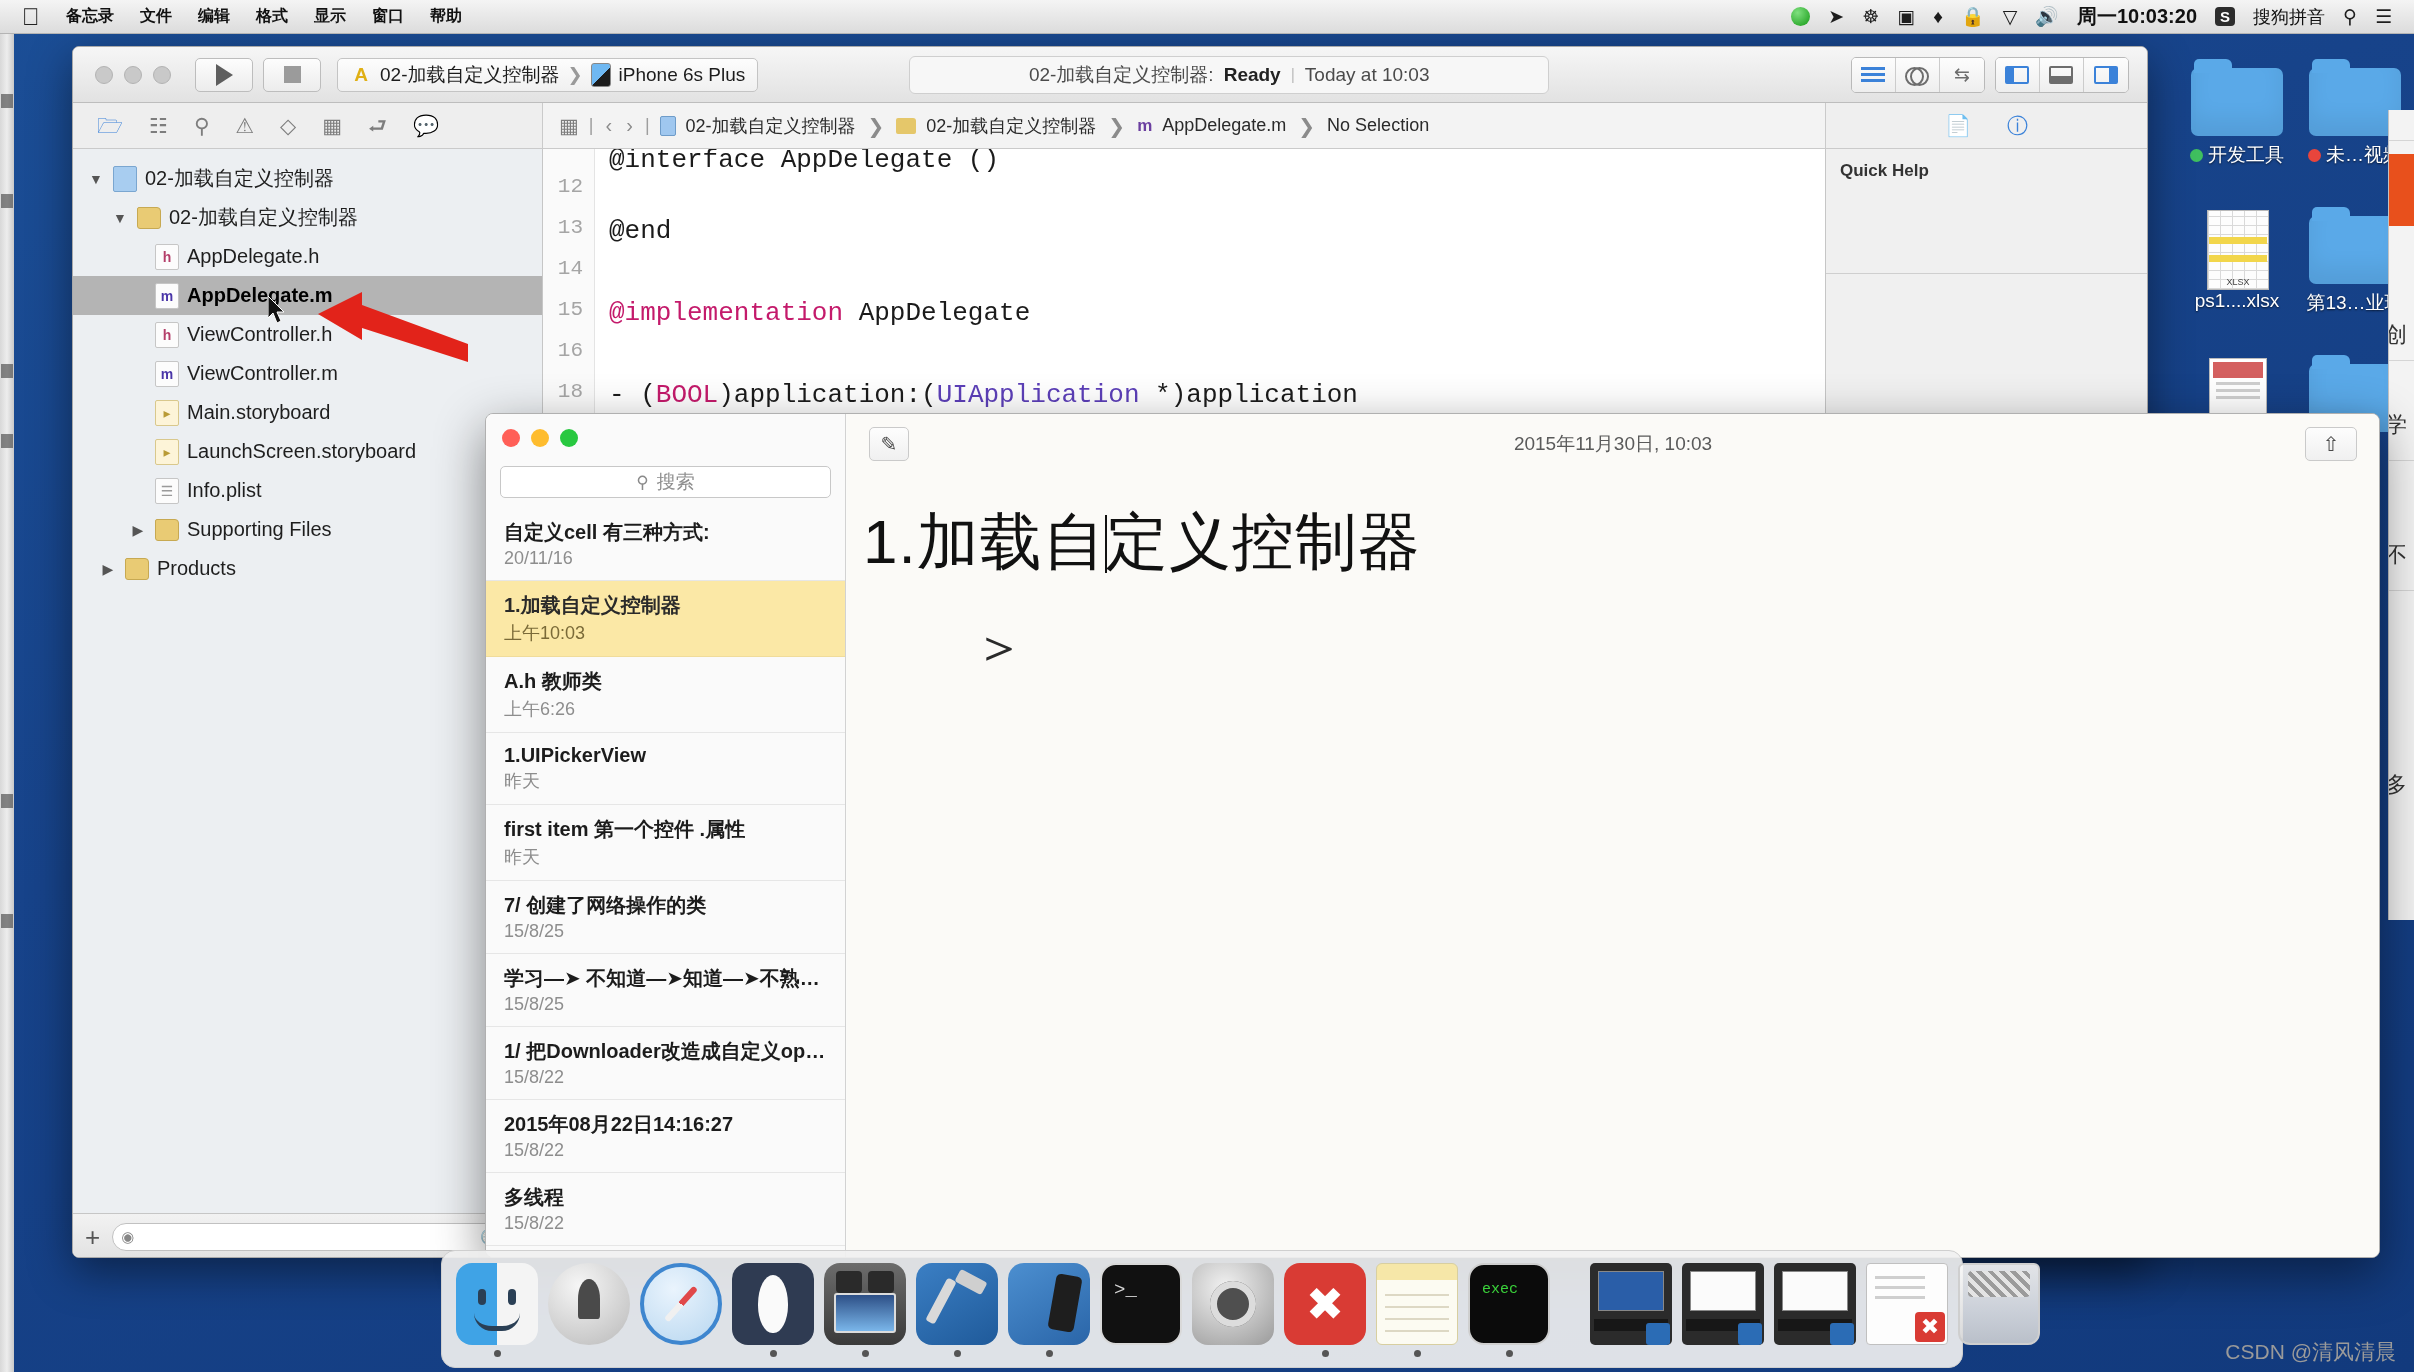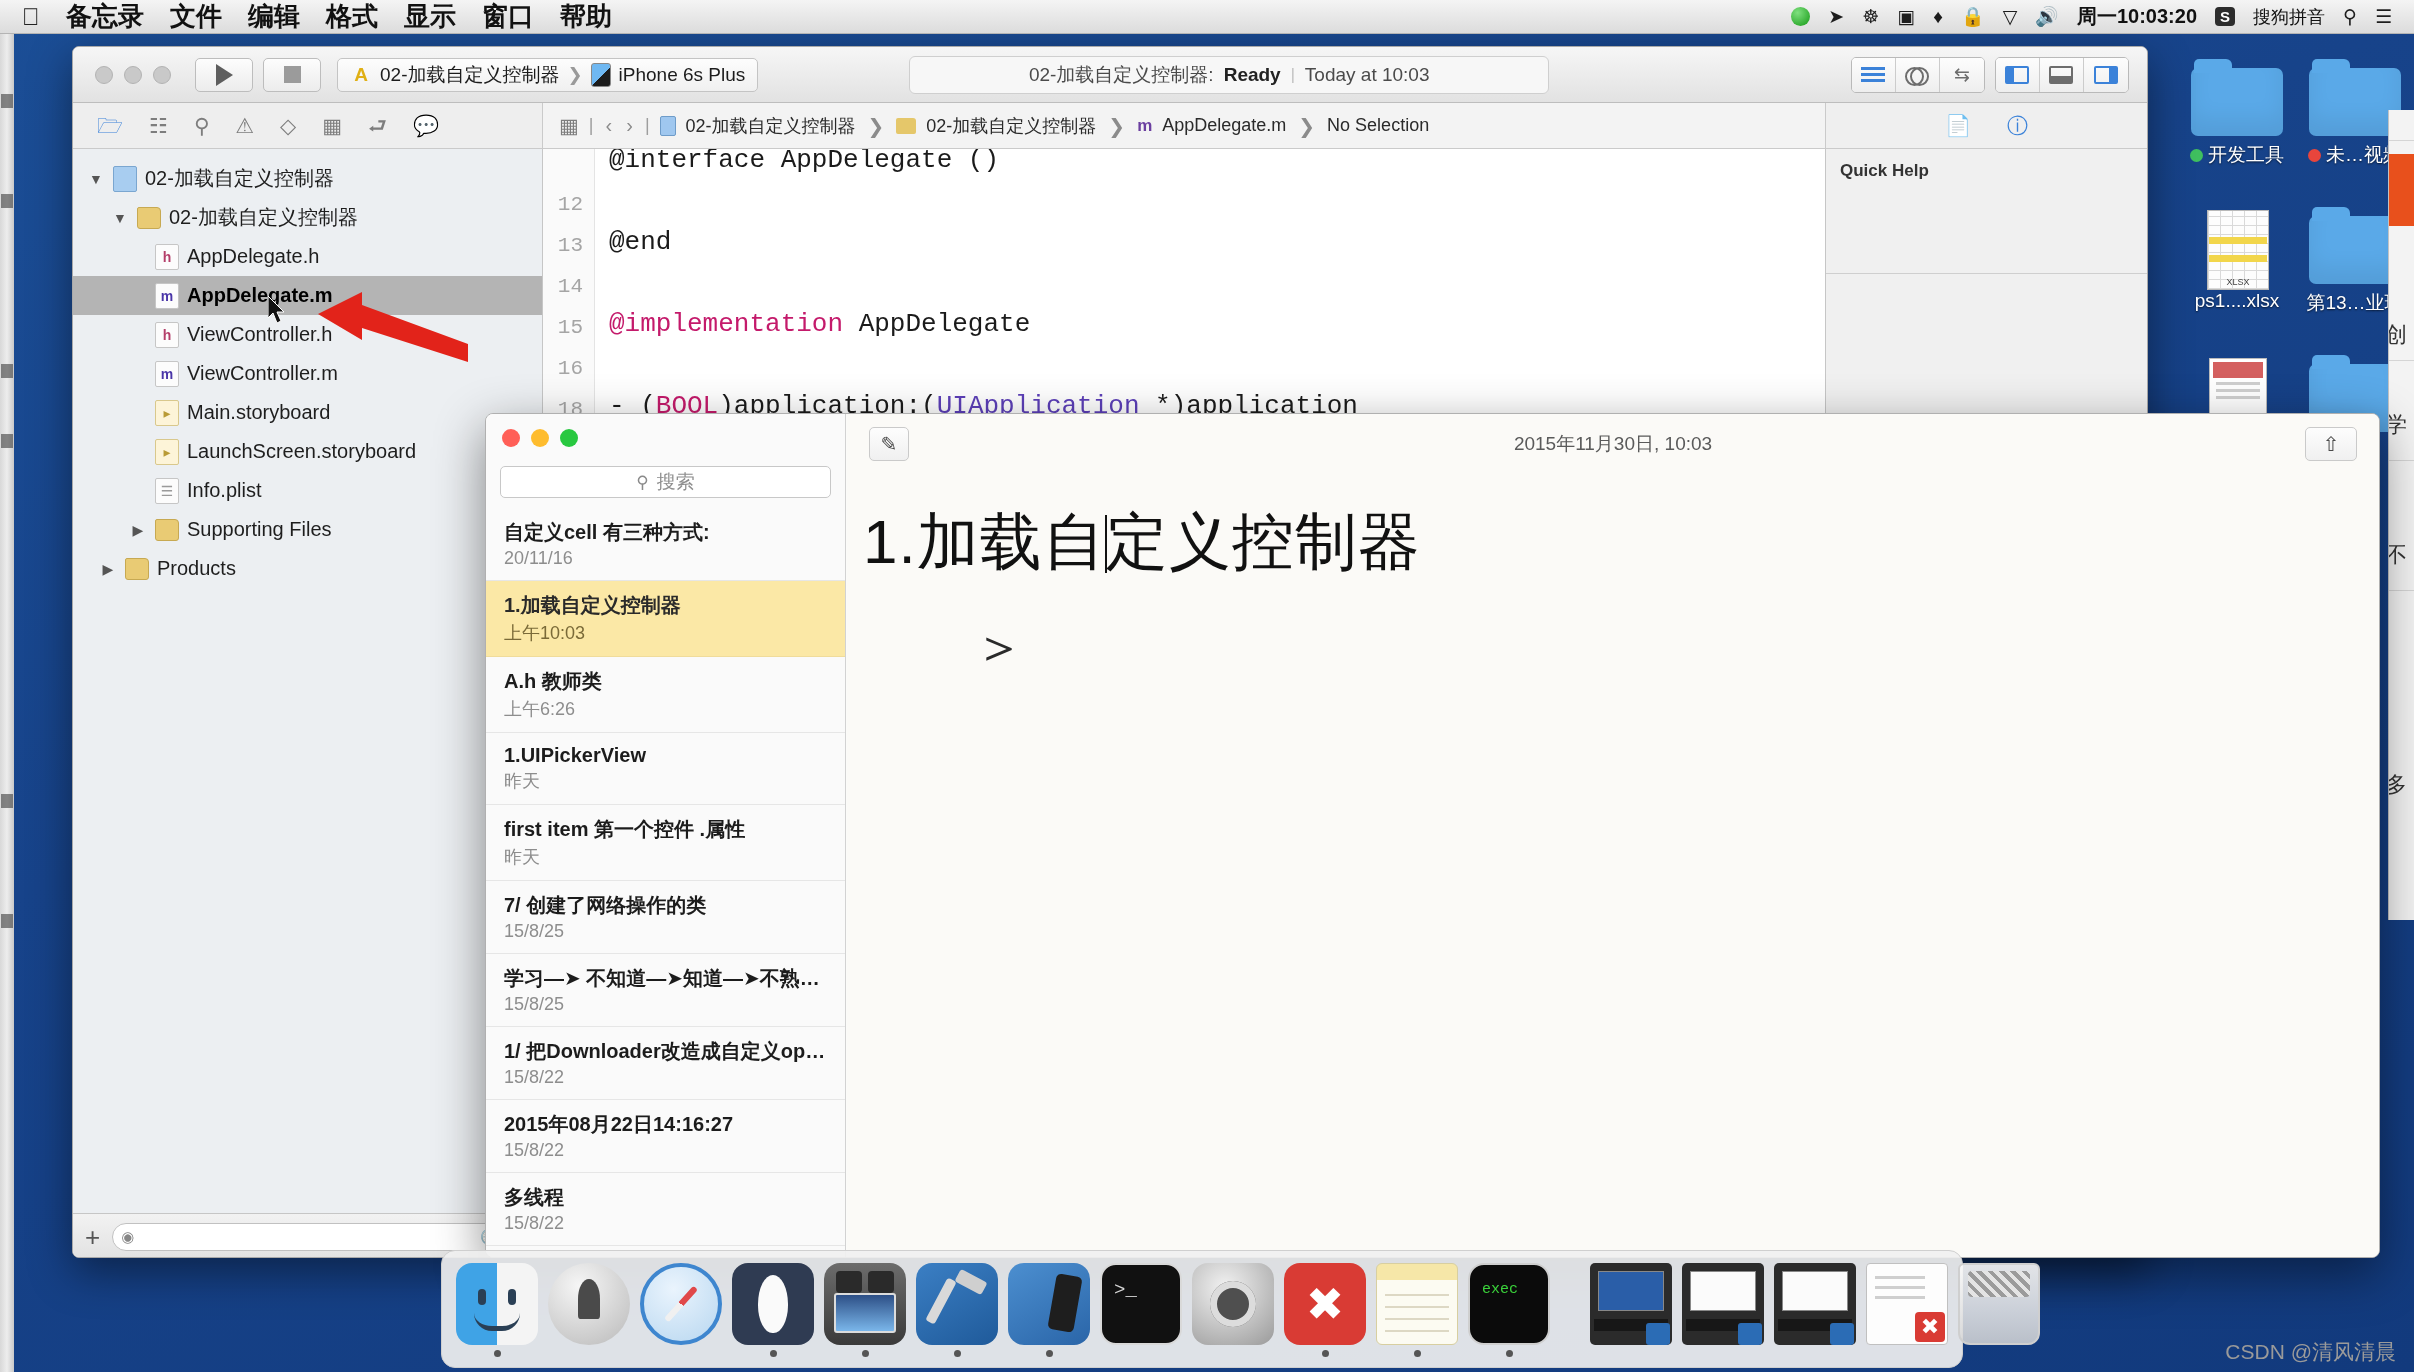--- a/index.html
+++ b/index.html
@@ -75,21 +75,21 @@
 
   
   .menubar {
     position: absolute; left: 0; top: 0; width: 2414px; height: 34px;
     background: linear-gradient(180deg,#f4f4f4 0%, #dcdcdc 100%);
     border-bottom: 1px solid #b4b4b4;
     display: flex; align-items: center; z-index: 60;
   }
   .menubar .left { display: flex; align-items: center; padding-left: 22px; gap: 26px; }
   .apple-logo { font-size: 24px; line-height: 1; color: #222; }
-  .menu-item { font-size: 26px; color: #111; font-weight: 700; white-space: nowrap; font-family: Liberation Serif, serif; }
+  .menu-item { font-size: 16px; color: #111; font-weight: 700; white-space: nowrap; font-family: Liberation Serif, serif; }
   .menubar .right {
     margin-left: auto; display: flex; align-items: center; gap: 18px; padding-right: 22px;
   }
   .mb-icon { font-size: 19px; color: #1d1d1d; line-height: 1; }
   .mb-clock { font-size: 20px; color: #111; font-weight: 700; white-space: nowrap; }
   .mb-ime { font-size: 18px; color: #111; white-space: nowrap; }
   .sogou-badge {
     background: #2c2c2c; color: #fff; border-radius: 4px; font-size: 15px;
     padding: 1px 5px; font-weight: 700;
   }
@@ -211,21 +211,21 @@
   .filter-field {
     flex: 1; height: 28px; background: #fff; border: 1px solid #c1c1c1; border-radius: 14px;
     display: flex; align-items: center; padding: 0 8px; justify-content: space-between;
   }
   .ff-ic { font-size: 15px; color: #868686; }
 
   .editor { flex: 1; background: #ffffff; position: relative; overflow: hidden; }
   .gutter { position: absolute; left: 0; top: 0; bottom: 0; width: 52px; background: #fafafa; border-right: 1px solid #e4e4e4; }
   .codearea { position: absolute; left: 0; right: 0; top: 0; bottom: 0;
     font-family: "Liberation Mono", "DejaVu Sans Mono", monospace; font-size: 26px; }
-  .cline { display: flex; height: 41px; align-items: flex-end; }
+  .cline { display: flex; height: 41px; align-items: flex-start; }
   .cline .no { width: 52px; text-align: right; padding-right: 12px; color: #a5a5a5; font-size: 21px; flex: none; }
   .cline .code { padding-left: 14px; white-space: pre; color: #1b1b1b; }
   .kw { color: #c41a6b; }
   .ty { color: #5c3fb8; }
 
   .quickhelp {
     width: 322px; background: #f0f0f0; border-left: 1px solid #c6c6c6;
   }
   .qh-title { font-size: 17px; font-weight: 700; color: #333; padding: 12px 14px 0; }
   .qh-empty { text-align: center; color: #8e8e8e; font-size: 25px; padding-top: 50px; }

